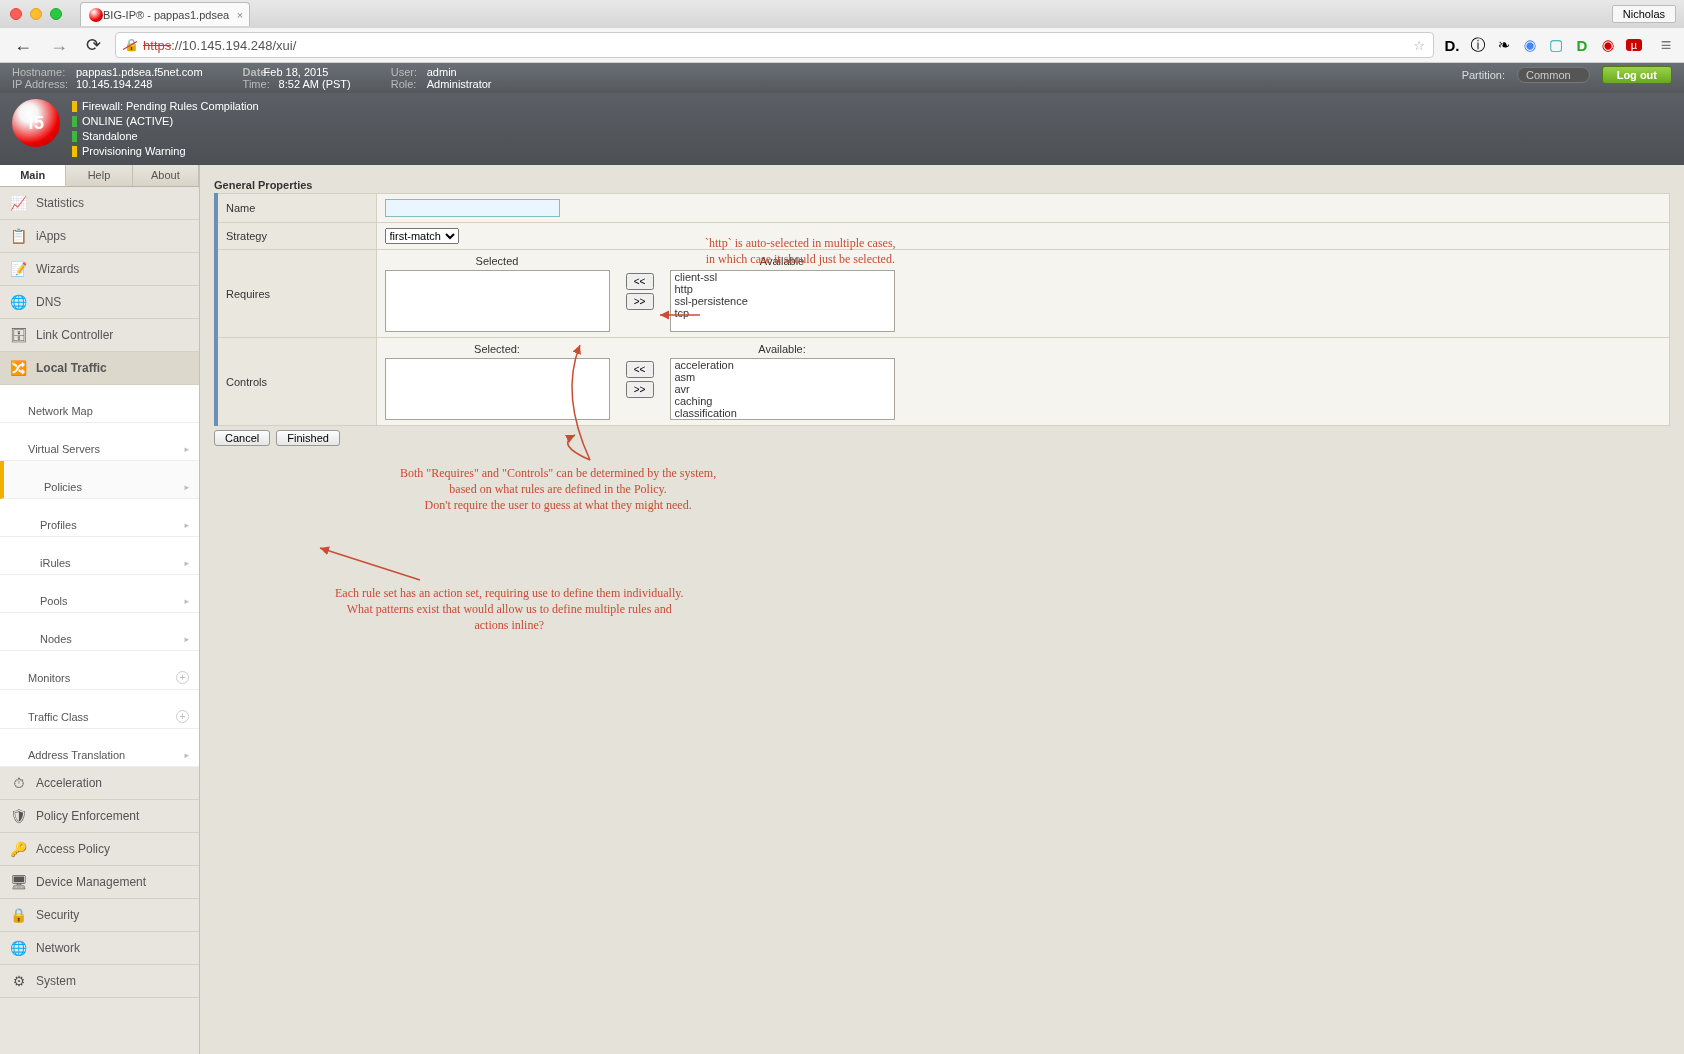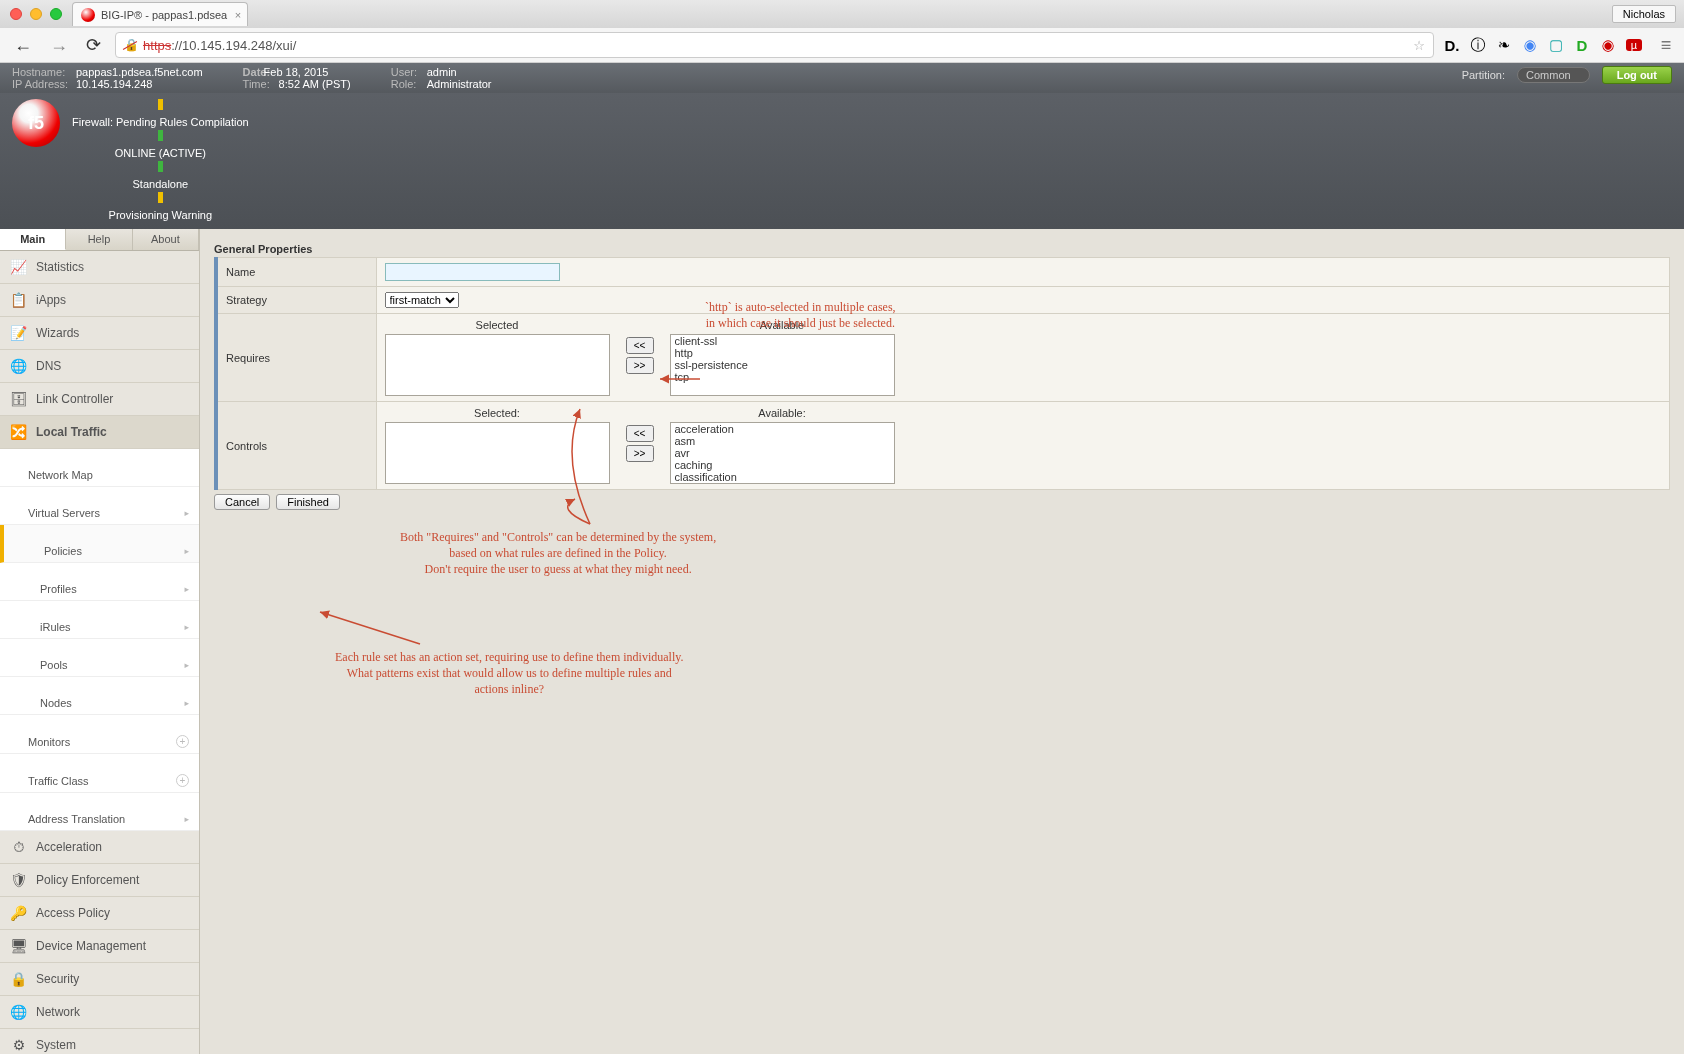--- a/index.html
+++ b/index.html
@@ -6,21 +6,21 @@
 body { width: 1684px; height: 1054px; background: #fff; overflow: hidden; position: relative; }
 
 
 .browser-chrome { background: #f5f5f5; border-bottom: 1px solid #d0d0d0; }
 .tab-bar { height: 28px; display: flex; align-items: center; background: linear-gradient(#e8e8e8,#d6d6d6); }
 .traffic-lights { display: flex; gap: 8px; padding: 0 10px; }
 .tl { width: 12px; height: 12px; border-radius: 50%; }
 .tl.red { background: #ff5f56; border: 1px solid #e0443e; }
 .tl.yellow { background: #ffbd2e; border: 1px solid #dea123; }
 .tl.green { background: #27c93f; border: 1px solid #1aab29; }
-.browser-tab { display: flex; align-items: center; gap: 6px; background: #fafafa; border: 1px solid #bbb; border-bottom: none; border-radius: 4px 4px 0 0; height: 24px; padding: 0 20px 0 8px; font-size: 11px; color: #444; position: relative; justify-content: center; }
+.browser-tab { display: flex; align-items: center; background: #fafafa; border: 1px solid #bbb; border-bottom: none; border-radius: 4px 4px 0 0; height: 24px; padding: 0 20px 0 8px; margin-left: 8px; font-size: 11px; color: #444; position: relative; justify-content: center; }
 .browser-tab .close-x { position: absolute; right: 6px; font-size: 11px; color: #888; }
 .profile-btn { margin-left: auto; margin-right: 8px; font-size: 11px; padding: 2px 10px; border: 1px solid #bbb; background: #f7f7f7; border-radius: 2px; }
 .toolbar { height: 34px; display: flex; align-items: center; padding: 0 10px; gap: 10px; }
 .nav-btn { color: #888; font-size: 18px; padding: 0 4px; }
 .nav-btn.enabled { color: #333; }
 .url-bar { flex: 1; height: 26px; border: 1px solid #ccc; border-radius: 4px; display: flex; align-items: center; padding: 0 8px; font-size: 13px; color: #555; background: #fff; }
 .url-bar .lock-icon { color: #c33; margin-right: 4px; font-size: 12px; position: relative; }
 .url-bar .lock-icon::after { content: ""; position: absolute; left: -2px; top: 50%; width: 16px; height: 1px; background: #c33; transform: rotate(-30deg); }
 .url-bar .proto { text-decoration: line-through; color: #c33; }
 .url-bar .star { margin-left: auto; color: #aaa; }
@@ -34,21 +34,21 @@
 .header-col .label { color: #bbb; display: inline-block; width: 64px; }
 .header-col .val { color: #fff; }
 .header-right { margin-left: auto; display: flex; align-items: center; gap: 12px; }
 .partition-lbl { color: #ddd; }
 .partition-sel { background: #555; color: #ccc; border: 1px solid #777; border-radius: 10px; padding: 1px 18px 1px 8px; font-size:11px; position:relative;}
 .logout-btn { background: linear-gradient(#9ad24a,#6aa81e); color: #fff; border: 1px solid #4a7a10; border-radius: 3px; padding: 2px 14px; font-size: 11px; font-weight: bold; }
 
 .status-banner { background: linear-gradient(#5c6066,#4c5055); padding: 6px 12px; display: flex; align-items: flex-start; gap: 12px; }
 .f5-logo { width: 48px; height: 48px; border-radius: 50%; background: radial-gradient(circle at 35% 30%, #fff 0%, #f5f5f5 20%, #e00 65%, #900 100%); display:flex; align-items:center; justify-content:center; color:#fff; font-weight:bold; font-size:18px;}
 .status-lines { font-size: 11px; color: #fff; }
-.status-line { display: flex; align-items: center; gap: 5px; line-height: 15px; flex-direction: column; }
+.status-line { display: flex; align-items: center; gap: 5px; line-height: 15px; }
 .status-dot { width: 5px; height: 11px; display: inline-block; }
 .sd-yellow { background: #f0c000; }
 .sd-green { background: #3fb63f; }
 
 
 .app-body { display: flex; height: calc(1054px - 28px - 34px - 26px - 64px); }
 .sidebar { width: 200px; background: #e8e5de; border-right: 1px solid #c4c0b4; }
 .tab-strip { display: flex; background: #d8d4c8; border-bottom: 1px solid #b8b4a8; }
 .tab-strip .tab { flex: 1; text-align: center; padding: 4px 0; font-size: 11px; border-right: 1px solid #c4c0b4; color: #555; cursor: pointer; background: linear-gradient(#e8e5de,#d8d4c8);}
 .tab-strip .tab.active { background: #fff; color: #333; font-weight: bold; border-bottom: 1px solid #fff;}

